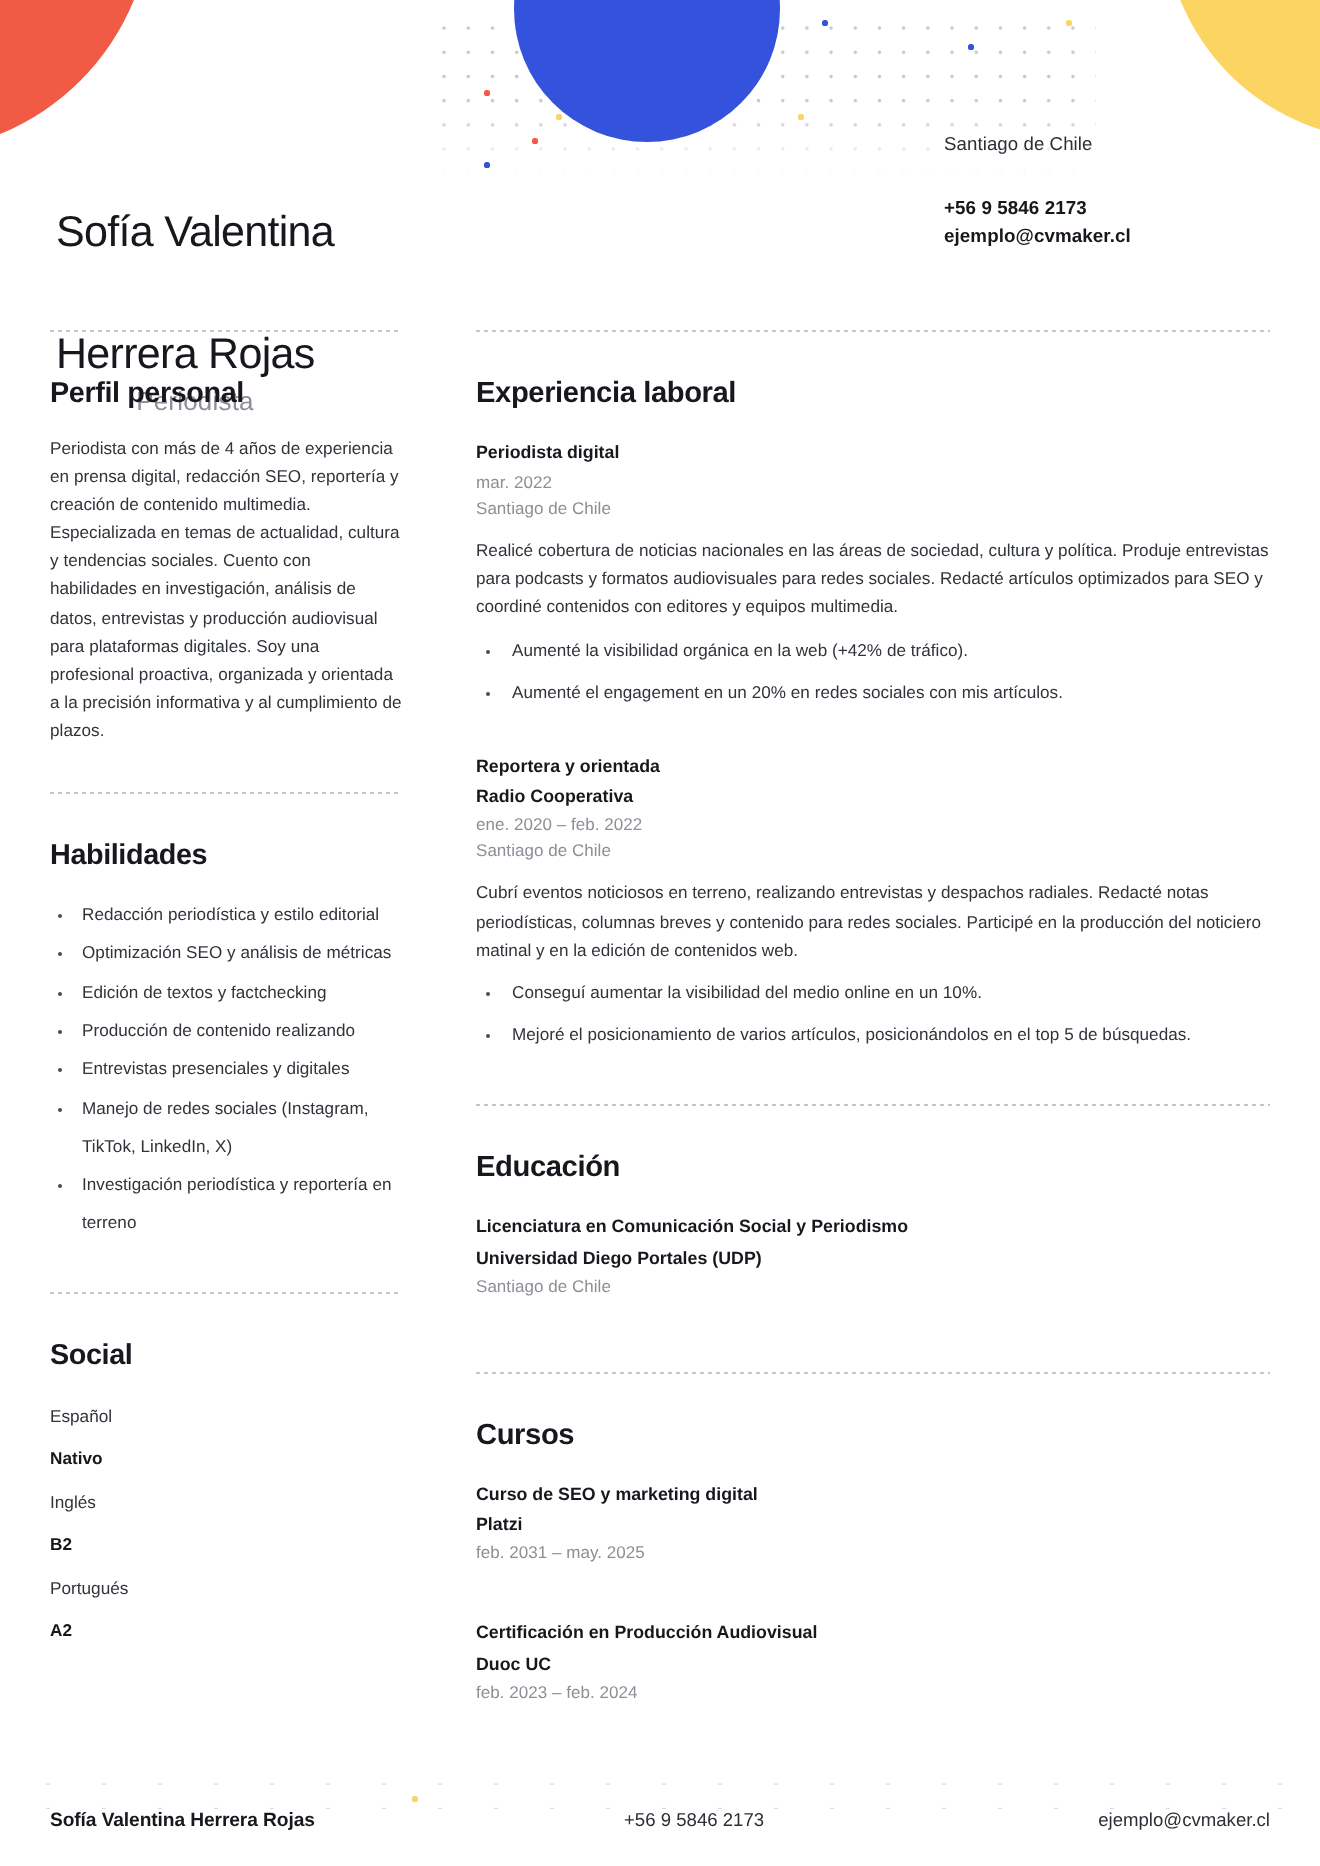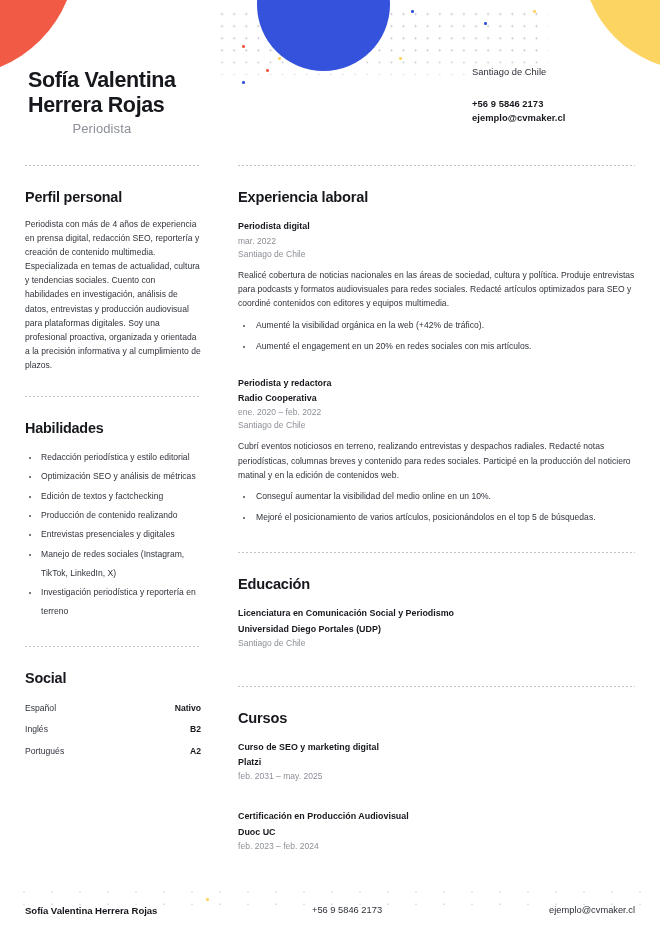--- a/index.html
+++ b/index.html
@@ -77,24 +77,25 @@
     background-size: 28px 12.1px;
   }
   .dot-accent { position: absolute; width: 2.6px; height: 2.6px; border-radius: 50%; z-index: 0; }
 
   
   .header { position: absolute; left: 0; top: 0; width: 660px; height: 156px; z-index: 3; }
 
   .name-block { position: absolute; left: 28px; top: 68px; }
   .name-line {
     font-size: 21.5px;
-    font-weight: bold;
+    font-weight: normal;
     color: #16181d;
     letter-spacing: -0.35px;
     line-height: 25px;
+    margin-top: 36px;
   }
   .job-title {
     font-size: 13px;
     color: #8b8f96;
     line-height: 18px;
     margin-top: 2px;
     letter-spacing: 0.1px;
     text-align: center;
   }
 
@@ -183,20 +184,21 @@
   .col-right ul.bullets li { line-height: 21px; padding-left: 18px; }
   .col-right ul.bullets li::before { left: 5px; top: 10px; }
 
   
   .lang-row {
     display: flex;
     justify-content: space-between;
     align-items: baseline;
     font-size: 8.6px;
     line-height: 21.5px;
+    flex-direction: column;
   }
   .lang-name { color: #2f333a; }
   .lang-level { color: #16181d; font-weight: bold; }
 
   
   .entry { margin-bottom: 0; }
   .entry + .entry { margin-top: 19px; }
   .entry-role {
     font-size: 8.9px;
     font-weight: bold;
@@ -351,21 +353,21 @@
         <div class="entry-meta">mar. 2022</div>
         <div class="entry-meta">Santiago de Chile</div>
         <p class="entry-desc">Realicé cobertura de noticias nacionales en las áreas de sociedad, cultura y política. Produje entrevistas para podcasts y formatos audiovisuales para redes sociales. Redacté artículos optimizados para SEO y coordiné contenidos con editores y equipos multimedia.</p>
         <ul class="bullets">
           <li>Aumenté la visibilidad orgánica en la web (+42% de tráfico).</li>
           <li>Aumenté el engagement en un 20% en redes sociales con mis artículos.</li>
         </ul>
       </div>
 
       <div class="entry">
-        <div class="entry-role">Periodista y redactora</div>
+        <div class="entry-role">Reportera y orientada</div>
         <div class="entry-org">Radio Cooperativa</div>
         <div class="entry-meta">ene. 2020 – feb. 2022</div>
         <div class="entry-meta">Santiago de Chile</div>
         <p class="entry-desc">Cubrí eventos noticiosos en terreno, realizando entrevistas y despachos radiales. Redacté notas periodísticas, columnas breves y contenido para redes sociales. Participé en la producción del noticiero matinal y en la edición de contenidos web.</p>
         <ul class="bullets">
           <li>Conseguí aumentar la visibilidad del medio online en un 10%.</li>
           <li>Mejoré el posicionamiento de varios artículos, posicionándolos en el top 5 de búsquedas.</li>
         </ul>
       </div>
     </section>

